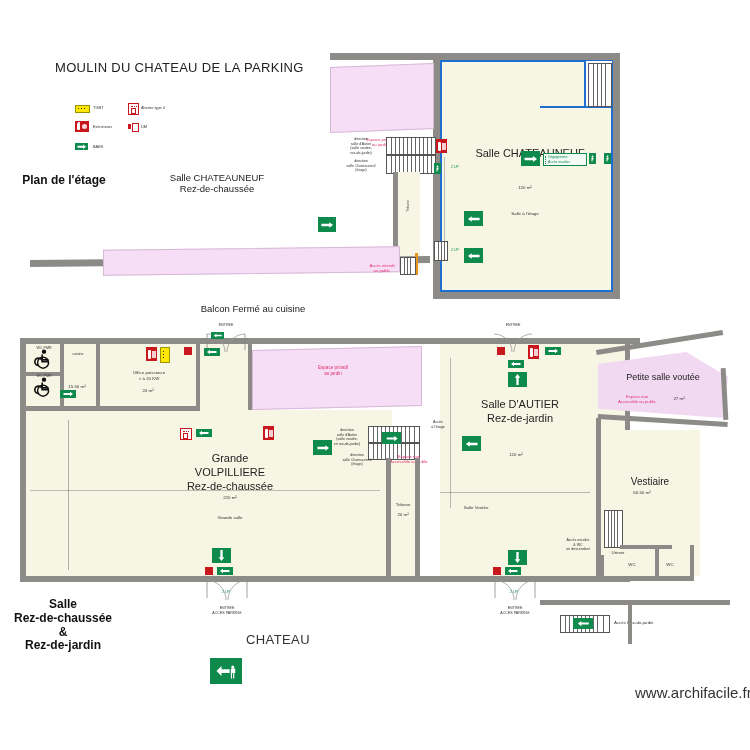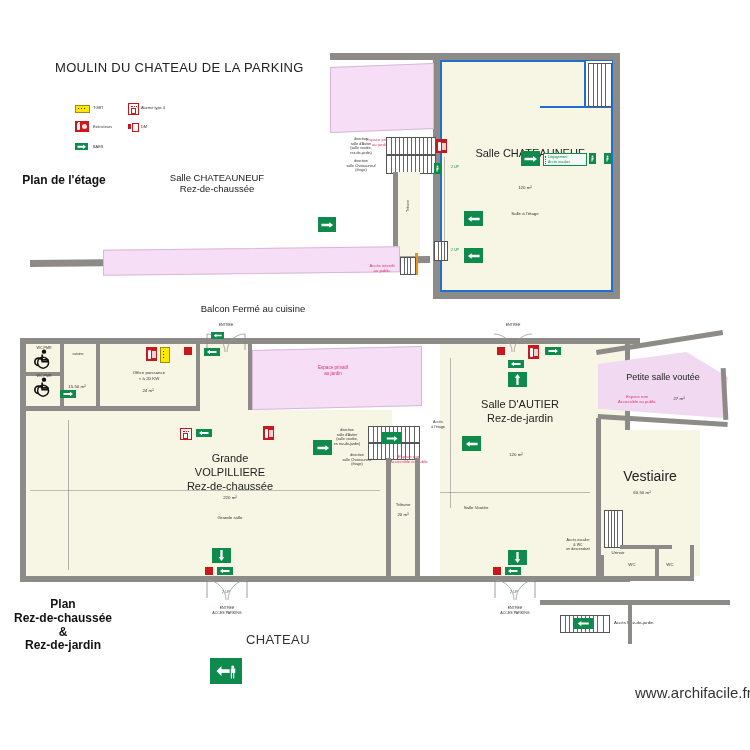--- a/index.html
+++ b/index.html
@@ -240,21 +240,21 @@
   <div class="abs arrowline" style="left:444px;top:112px;width:.8px;height:100px;opacity:.55;"></div>
 
   <div class="abs stair" style="left:434px;top:196px;width:12px;height:18px;">
     <i style="left:3px;"></i>
       <i style="left:6px;"></i>
       <i style="left:9px;"></i>
   </div>
 </div>
 
 <div class="abs plnttl" style="left:8px;top:598px;width:110px;">
-  <div>Plan</div>
+  <div>Salle</div>
   <div>Rez-de-chaussée</div>
   <div>&amp;</div>
   <div>Rez-de-jardin</div>
 </div>
 
 <div class="abs" style="left:0px;top:310px;width:750px;height:340px;">
 
   <div class="abs wall" style="left:20px;top:28px;width:180px;height:6px;"></div>
   <div class="abs wall" style="left:20px;top:28px;width:6px;height:244px;"></div>
   <div class="abs wall" style="left:20px;top:266px;width:610px;height:6px;"></div>
@@ -398,21 +398,21 @@
   </div>
   <div class="abs tiny5" style="left:496px;top:142px;width:40px;">120 m²</div>
   <div class="abs tiny5" style="left:446px;top:195px;width:60px;">Salle Voutée</div>
 
   <div class="abs tiny" style="left:425px;top:110px;width:26px;">
     <div>Accès</div>
     <div>à l'étage</div>
   </div>
 
   <div class="abs wall" style="left:596px;top:108px;width:5px;height:158px;"></div>
-  <div class="abs rmname" style="left:612px;top:158px;width:76px;font-size:14px;">Vestiaire</div>
+  <div class="abs rmname" style="left:612px;top:166px;width:76px;font-size:10px;">Vestiaire</div>
   <div class="abs tiny5" style="left:622px;top:180px;width:40px;">60.50 m²</div>
 
   <div class="abs stair" style="left:604px;top:200px;width:17px;height:36px;">
     <i style="left:3px;"></i>
       <i style="left:6px;"></i>
       <i style="left:9px;"></i>
       <i style="left:12px;"></i>
   </div>
   <div class="abs tiny" style="left:556px;top:228px;width:44px;">
     <div>Accès escalier</div>

